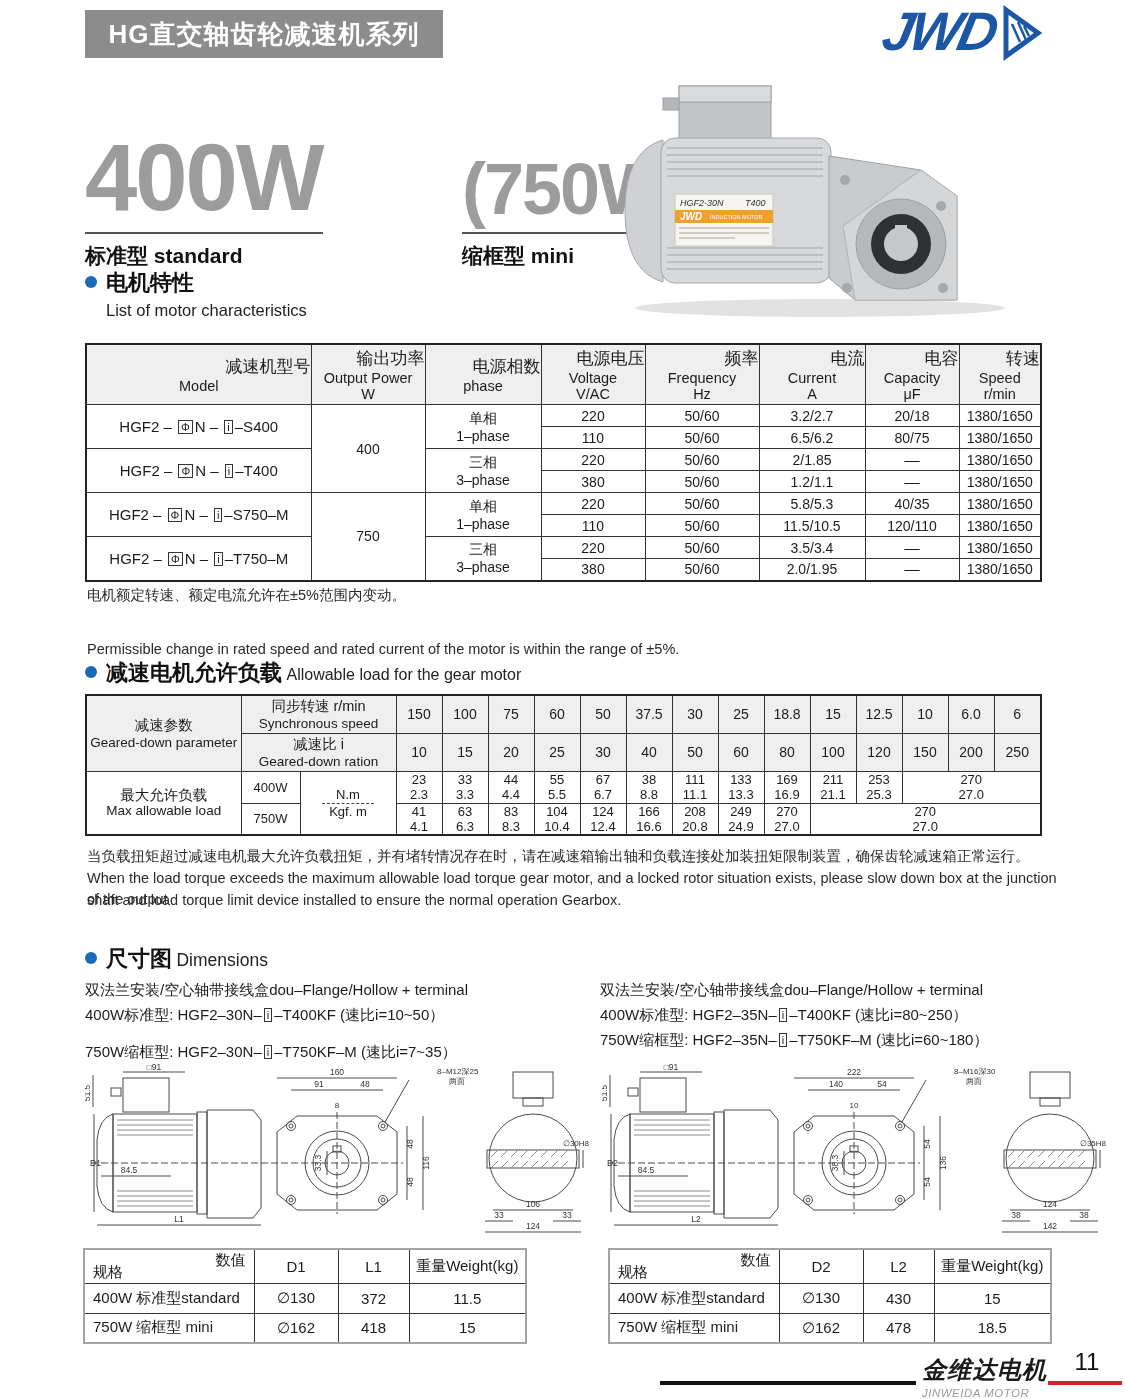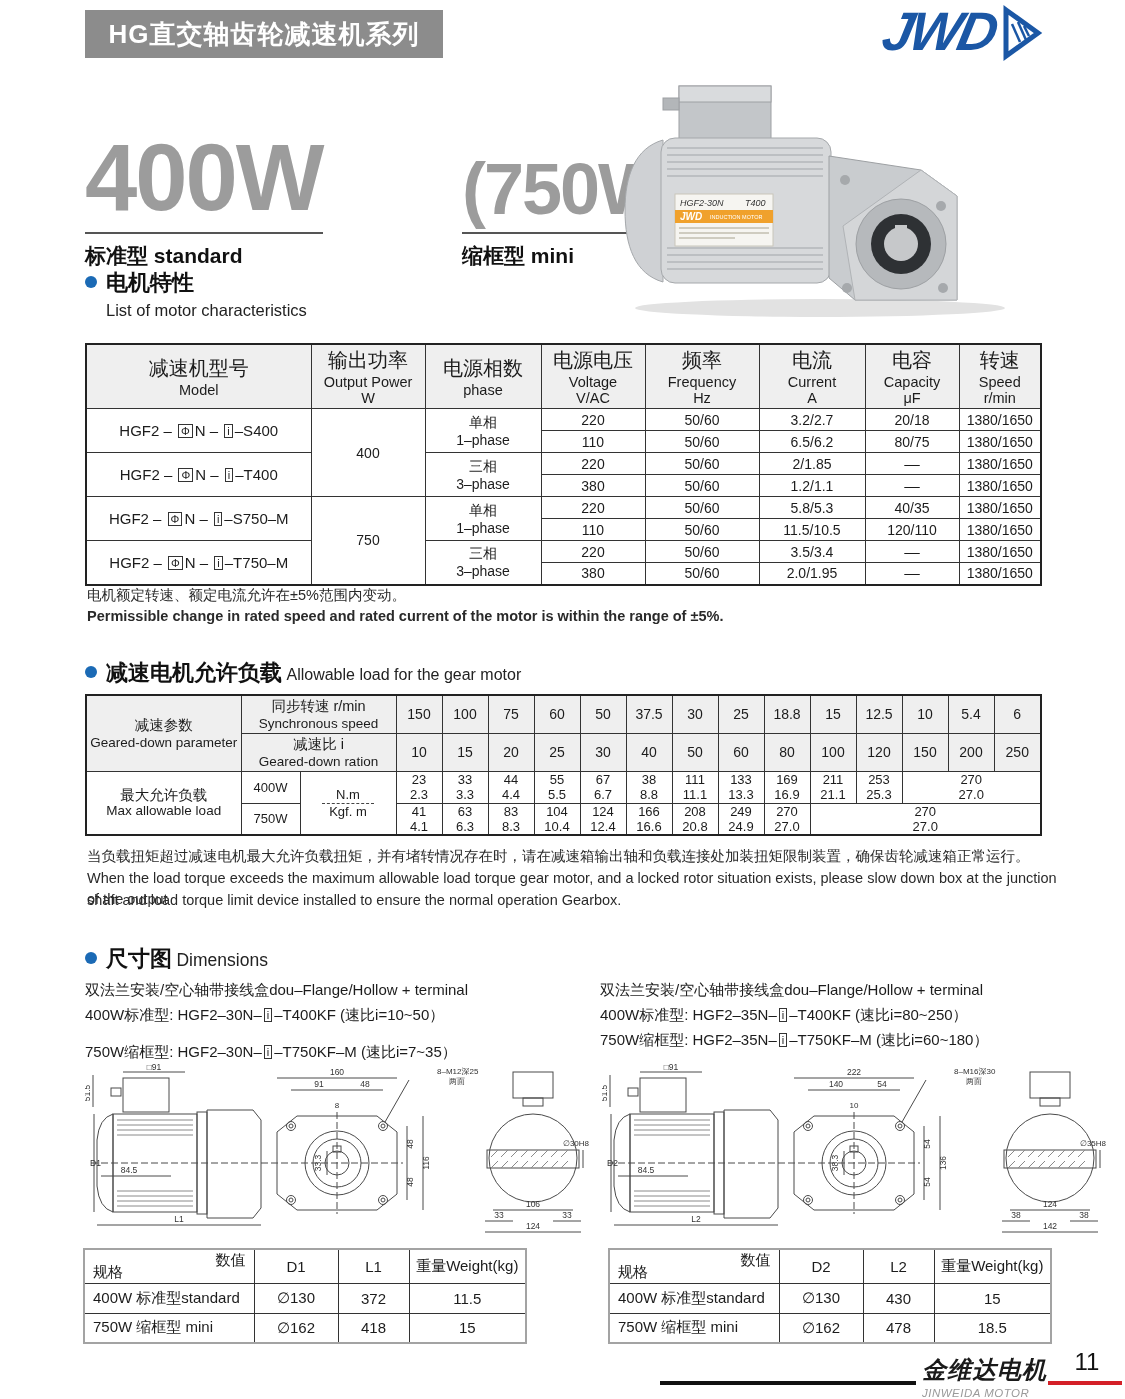--- a/index.html
+++ b/index.html
@@ -33,21 +33,21 @@
 
   
   table { border-collapse:collapse; table-layout:fixed; }
   .dtable { position:absolute; border:2px solid #222; }
   .dtable th, .dtable td { border:1px solid #333; text-align:center; vertical-align:middle; font-weight:normal; color:#1c1c1c; overflow:hidden; }
   .dtable thead th { background:#efefef; }
 
   
   #motor-table { left:85px; top:343px; width:955px; }
   #motor-table thead th { height:56px; font-size:14.5px; padding:2px 0; }
-  #motor-table thead .cnb { font-size:20px; }
+  #motor-table thead .cnb { font-size:17px;text-align:right; }
   #motor-table td { height:22px; font-size:14px; }
   #motor-table .model-cell { font-size:15px; }
 
   .boxchar { display:inline-block; border:1px solid #333; font-size:11px; line-height:12px; padding:0 2px; margin:0 2px; vertical-align:1px; }
 
   
   .note { position:absolute; left:87px; font-size:14.5px; color:#2a2a2a; line-height:21px; }
 
   
   #load-table { left:85px; top:694px; width:955px; }
@@ -294,21 +294,21 @@
           <td>380</td>
           <td>50/60</td>
           <td>2.0/1.95</td>
           <td>––</td>
           <td>1380/1650</td>
         </tr>
       </tbody>
   </table>
 
   <div class="note" style="top:585px;">电机额定转速、额定电流允许在±5%范围内变动。</div>
-  <div class="note" style="top:606px;font-weight:bold;">Permissible change in rated speed and rated current of the motor is within the range of ±5%.</div>
+  <div class="note" style="top:639px;">Permissible change in rated speed and rated current of the motor is within the range of ±5%.</div>
 
   <div class="sec-head" style="top:658px;">
     <span class="bullet"></span><span class="sh-cn">减速电机允许负载</span>
     <span class="sh-en">Allowable load for the gear motor</span>
   </div>
 
   <table id="load-table" class="dtable">
     <colgroup>
       <col style="width:155px">
         <col style="width:59px">
@@ -343,21 +343,21 @@
           <th>75</th>
           <th>60</th>
           <th>50</th>
           <th>37.5</th>
           <th>30</th>
           <th>25</th>
           <th>18.8</th>
           <th>15</th>
           <th>12.5</th>
           <th>10</th>
-          <th>5.4</th>
+          <th>6.0</th>
           <th>6</th>
         </tr>
         <tr>
           <th colspan="2">
             <div class="cnb">减速比 i</div>
             <div class="en">Geared-down ration</div>
           </th>
           <th>10</th>
           <th>15</th>
           <th>20</th>

